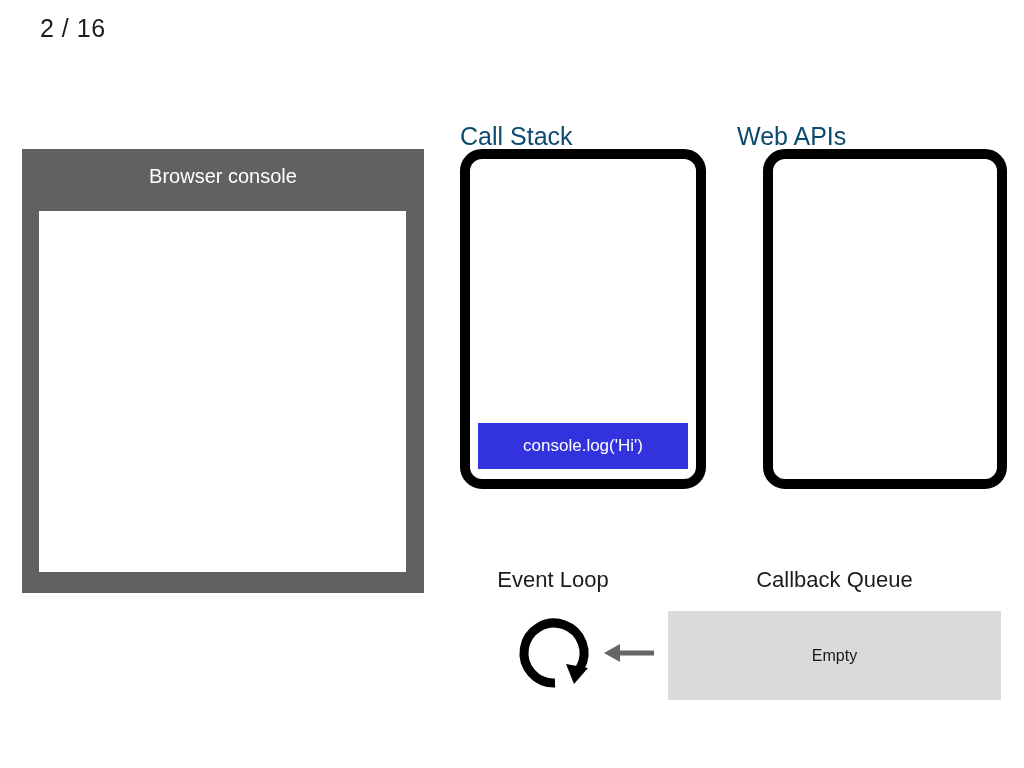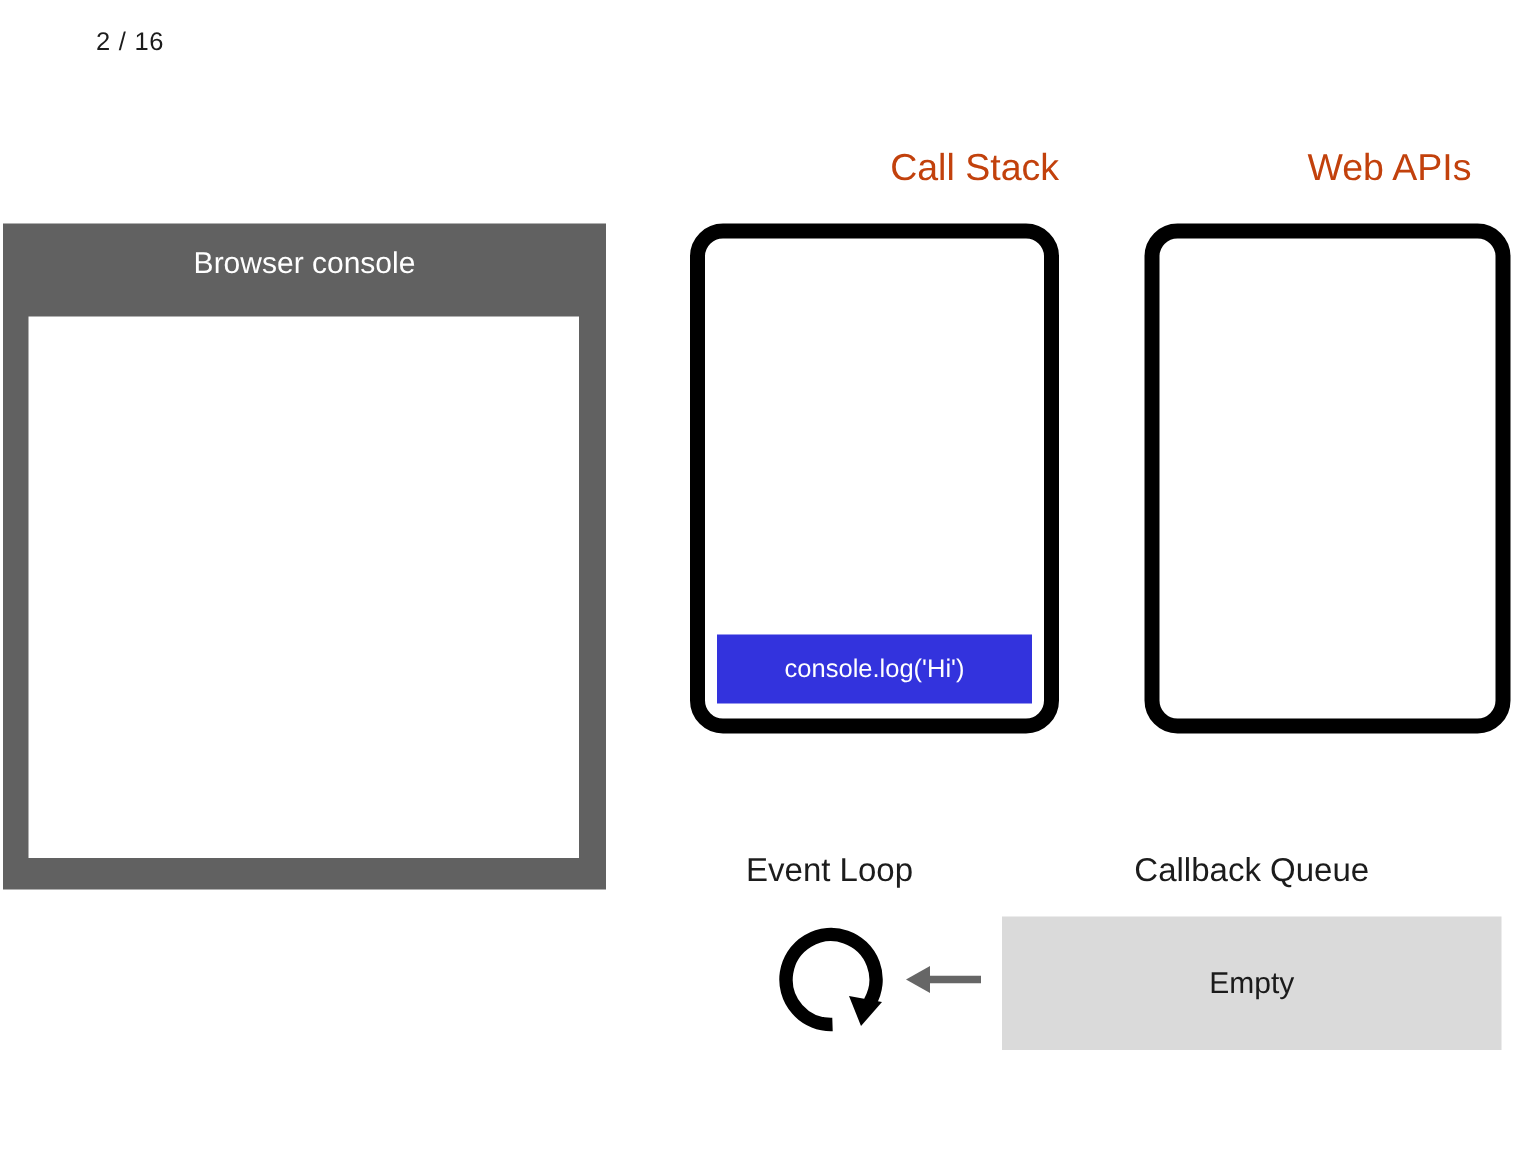--- a/index.html
+++ b/index.html
@@ -12,33 +12,33 @@
     height: 768px;
     position: relative;
     overflow: hidden;
     font-family: "Liberation Sans", sans-serif;
     color: #1a1a1a;
     -webkit-font-smoothing: antialiased;
   }
 
   .slide-counter {
     position: absolute;
-    left: 64px;
+    left: 40px;
     top: 13px;
-    font-size: 17px;
+    font-size: 25px;
     line-height: 30px;
     color: #1c1c1c;
     letter-spacing: 0.5px;
     white-space: nowrap;
   }
 
   
   .console-panel {
     position: absolute;
-    left: 2px;
+    left: 22px;
     top: 149px;
     width: 402px;
     height: 444px;
     background: #616161;
     box-sizing: border-box;
   }
   .console-title {
     position: absolute;
     left: 0;
     top: 14px;
@@ -74,25 +74,26 @@
   }
   #web-apis-box {
     left: 763px;
     top: 149px;
     width: 244px;
     height: 340px;
   }
 
   .box-title {
     position: absolute;
-    text-align: right;
+    text-align: left;
     font-size: 25px;
     line-height: 30px;
-    color: #c2410c;
-    white-space: nowrap;
+    color: #0c4a6e;
+    white-space: nowrap;
+    margin-top: 24px;
   }
   #call-stack-title {
     left: 460px;
     top: 97px;
     width: 246px;
   }
   #web-apis-title {
     left: 737px;
     top: 97px;
     width: 244px;
@@ -163,21 +164,21 @@
     left: 668px;
     top: 611px;
     width: 333px;
     height: 89px;
     background: #dadada;
     display: flex;
     align-items: center;
     justify-content: center;
   }
   .queue-status {
-    font-size: 20px;
+    font-size: 16px;
     line-height: 20px;
     color: #1a1a1a;
     white-space: nowrap;
   }
 </style>
 </head>
 <body>
 
 <div class="slide-counter">2 / 16</div>
 

